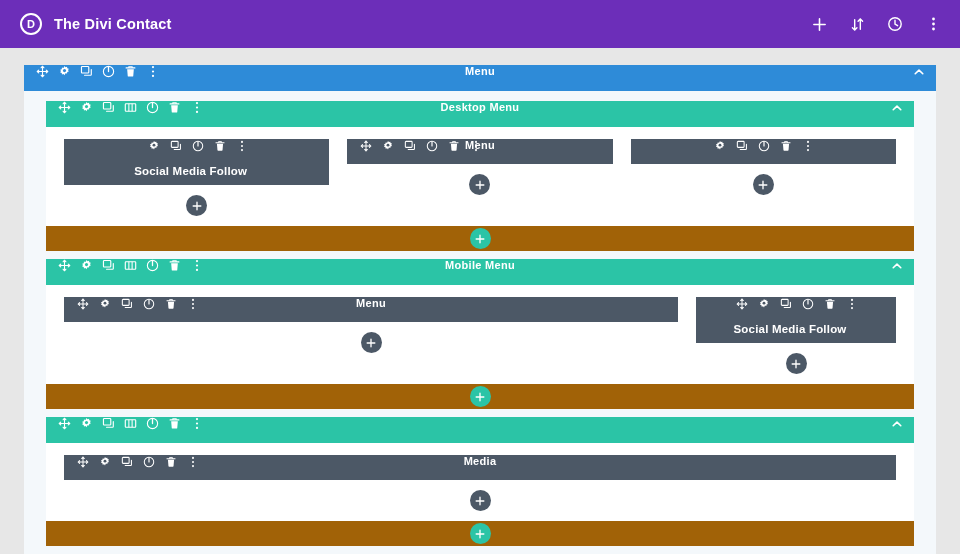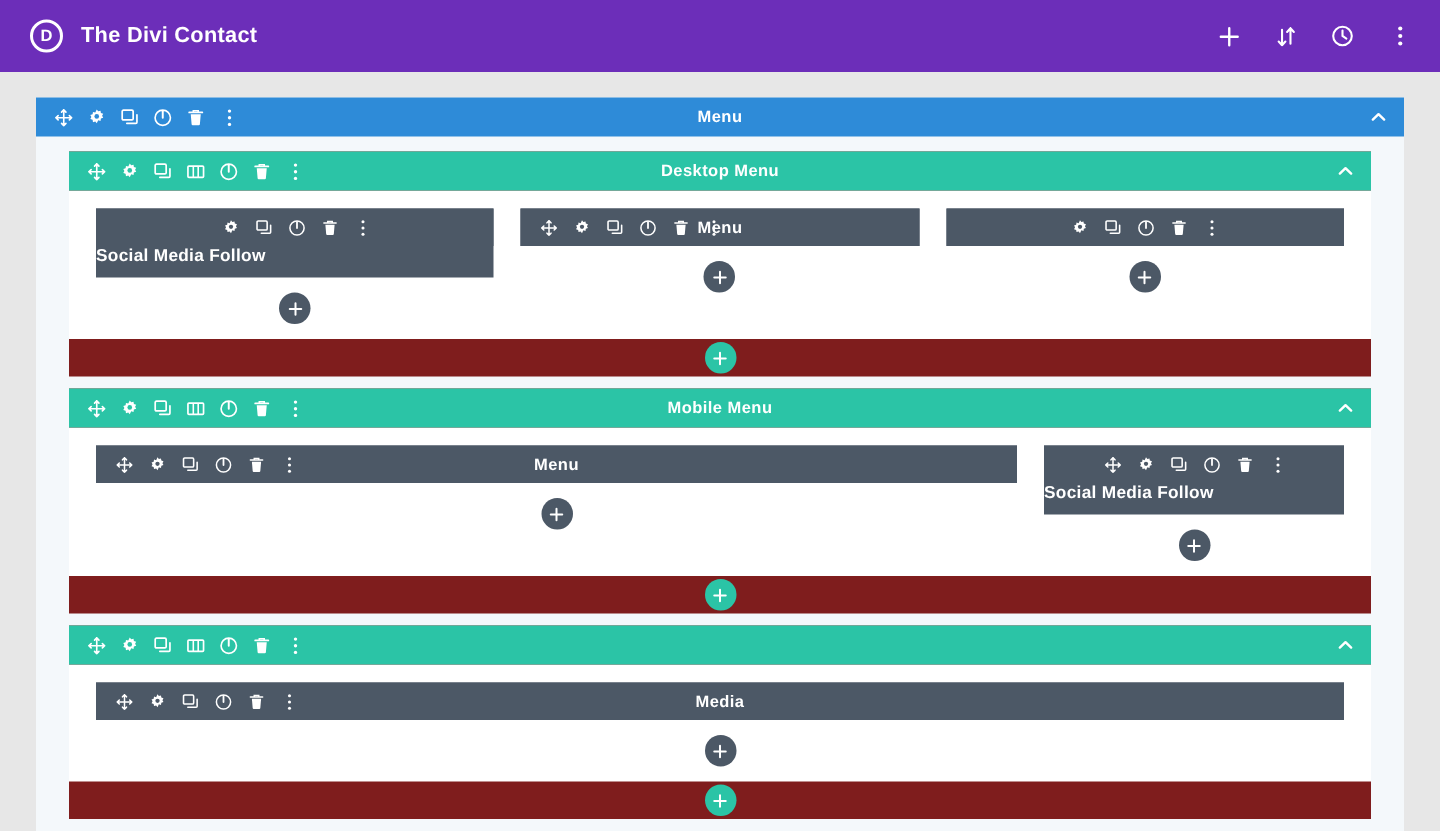--- a/index.html
+++ b/index.html
@@ -46,21 +46,21 @@
   }
 
   
   .section {
     background: #f4f8fb;
     margin-top: 17px;
   }
   .bar {
     height: 26px;
     display: flex;
-    align-items: center;
+    align-items: flex-start;
     position: relative;
     padding: 0 10px 0 12px;
     color: #ffffff;
   }
   .bar.section-bar { background: #2e8bd8; }
   .bar.row-bar     { background: #2bc4a6; }
   .bar.module-bar  { background: #4c5866; height: 25px; }
 
   .bar-icons { display: flex; align-items: center; gap: 9px; }
   .bar-icons .bi { width: 13px; height: 13px; display: flex; align-items: center; justify-content: center; cursor: pointer; }
@@ -79,35 +79,36 @@
     margin-left: auto;
     width: 14px; height: 14px;
     display: flex; align-items: center; justify-content: center;
     cursor: pointer;
     z-index: 2;
   }
 
   .section-body { padding: 10px 22px 12px 22px; }
 
   
-  .row { background: #7f1d1d; }
+  .row { background: #a16207; }
   .row-body {
     background: #ffffff;
     padding: 12px 18px 10px 18px;
     display: flex;
     align-items: flex-start;
     gap: 18px;
   }
   .row-body.cols-3 > .column { flex: 1 1 0; }
 
   .column { display: flex; flex-direction: column; align-items: center; }
 
   
   .module { width: 100%; background: #4c5866; }
   .module-title {
+    text-align: center;
     color: #ffffff;
     font-size: 11.5px;
     font-weight: bold;
     padding: 1px 12px 8px 0;
     letter-spacing: .2px;
   }
 
   
   .add-btn {
     width: 21px; height: 21px;

